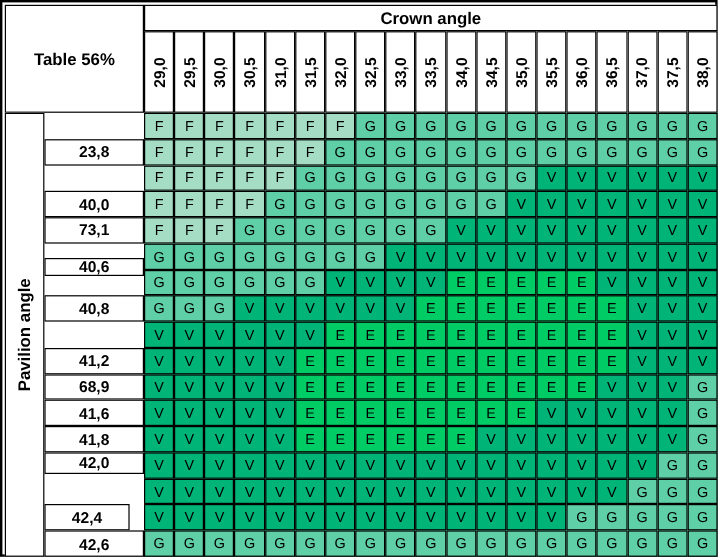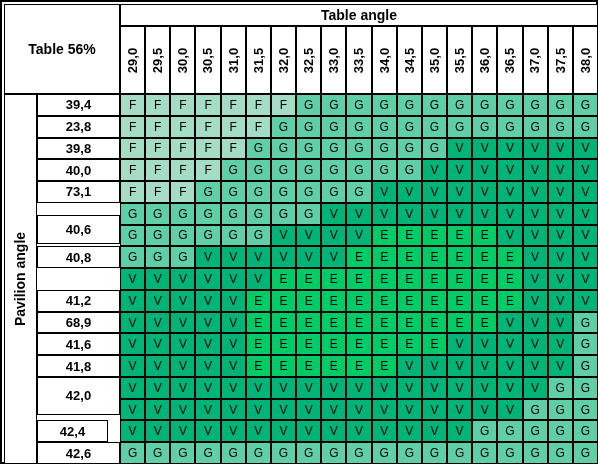--- a/index.html
+++ b/index.html
@@ -63,21 +63,21 @@
   }
 </style>
 </head>
 <body>
 
 <div id="grid">
     <div class="cellbox " id="corner-title" style="left: 2px; top: 2px; width: 116px; height: 90px;">
       <span>Table 56%</span>
     </div>
     <div class="cellbox " id="crown-title" style="left: 118px; top: 2px; width: 478px; height: 22px;">
-      <span>Table angle</span>
+      <span>Crown angle</span>
     </div>
     <div class="cellbox colhead" style="left: 118px; top: 24px; width: 25.1579px; height: 68px;">
       <span>29,0</span>
     </div>
     <div class="cellbox colhead" style="left: 143.158px; top: 24px; width: 25.1579px; height: 68px;">
       <span>29,5</span>
     </div>
     <div class="cellbox colhead" style="left: 168.316px; top: 24px; width: 25.1579px; height: 68px;">
       <span>30,0</span>
     </div>
@@ -125,21 +125,20 @@
     </div>
     <div class="cellbox colhead" style="left: 545.684px; top: 24px; width: 25.1579px; height: 68px;">
       <span>37,5</span>
     </div>
     <div class="cellbox colhead" style="left: 570.842px; top: 24px; width: 25.1579px; height: 68px;">
       <span>38,0</span>
     </div>
     <div class="cellbox " id="pavilion-title" style="left: 2px; top: 92px; width: 33px; height: 370px;">
       <span>Pavilion angle</span>
     </div>
-    <div class="cellbox rowhead" style="left: 35px; top: 92px; width: 83px; height: 21.7647px;">39,4</div>
     <div class="cellbox datacell" style="left: 118px; top: 92px; width: 25.1579px; height: 21.7647px; background: rgb(164, 221, 196);">F</div>
     <div class="cellbox datacell" style="left: 143.158px; top: 92px; width: 25.1579px; height: 21.7647px; background: rgb(164, 221, 196);">F</div>
     <div class="cellbox datacell" style="left: 168.316px; top: 92px; width: 25.1579px; height: 21.7647px; background: rgb(164, 221, 196);">F</div>
     <div class="cellbox datacell" style="left: 193.474px; top: 92px; width: 25.1579px; height: 21.7647px; background: rgb(164, 221, 196);">F</div>
     <div class="cellbox datacell" style="left: 218.632px; top: 92px; width: 25.1579px; height: 21.7647px; background: rgb(164, 221, 196);">F</div>
     <div class="cellbox datacell" style="left: 243.789px; top: 92px; width: 25.1579px; height: 21.7647px; background: rgb(164, 221, 196);">F</div>
     <div class="cellbox datacell" style="left: 268.947px; top: 92px; width: 25.1579px; height: 21.7647px; background: rgb(164, 221, 196);">F</div>
     <div class="cellbox datacell" style="left: 294.105px; top: 92px; width: 25.1579px; height: 21.7647px; background: rgb(94, 207, 166);">G</div>
     <div class="cellbox datacell" style="left: 319.263px; top: 92px; width: 25.1579px; height: 21.7647px; background: rgb(94, 207, 166);">G</div>
     <div class="cellbox datacell" style="left: 344.421px; top: 92px; width: 25.1579px; height: 21.7647px; background: rgb(94, 207, 166);">G</div>
@@ -165,21 +164,20 @@
     <div class="cellbox datacell" style="left: 344.421px; top: 113.765px; width: 25.1579px; height: 21.7647px; background: rgb(94, 207, 166);">G</div>
     <div class="cellbox datacell" style="left: 369.579px; top: 113.765px; width: 25.1579px; height: 21.7647px; background: rgb(94, 207, 166);">G</div>
     <div class="cellbox datacell" style="left: 394.737px; top: 113.765px; width: 25.1579px; height: 21.7647px; background: rgb(94, 207, 166);">G</div>
     <div class="cellbox datacell" style="left: 419.895px; top: 113.765px; width: 25.1579px; height: 21.7647px; background: rgb(94, 207, 166);">G</div>
     <div class="cellbox datacell" style="left: 445.053px; top: 113.765px; width: 25.1579px; height: 21.7647px; background: rgb(94, 207, 166);">G</div>
     <div class="cellbox datacell" style="left: 470.211px; top: 113.765px; width: 25.1579px; height: 21.7647px; background: rgb(94, 207, 166);">G</div>
     <div class="cellbox datacell" style="left: 495.368px; top: 113.765px; width: 25.1579px; height: 21.7647px; background: rgb(94, 207, 166);">G</div>
     <div class="cellbox datacell" style="left: 520.526px; top: 113.765px; width: 25.1579px; height: 21.7647px; background: rgb(94, 207, 166);">G</div>
     <div class="cellbox datacell" style="left: 545.684px; top: 113.765px; width: 25.1579px; height: 21.7647px; background: rgb(94, 207, 166);">G</div>
     <div class="cellbox datacell" style="left: 570.842px; top: 113.765px; width: 25.1579px; height: 21.7647px; background: rgb(94, 207, 166);">G</div>
-    <div class="cellbox rowhead" style="left: 35px; top: 135.529px; width: 83px; height: 21.7647px;">39,8</div>
     <div class="cellbox datacell" style="left: 118px; top: 135.529px; width: 25.1579px; height: 21.7647px; background: rgb(164, 221, 196);">F</div>
     <div class="cellbox datacell" style="left: 143.158px; top: 135.529px; width: 25.1579px; height: 21.7647px; background: rgb(164, 221, 196);">F</div>
     <div class="cellbox datacell" style="left: 168.316px; top: 135.529px; width: 25.1579px; height: 21.7647px; background: rgb(164, 221, 196);">F</div>
     <div class="cellbox datacell" style="left: 193.474px; top: 135.529px; width: 25.1579px; height: 21.7647px; background: rgb(164, 221, 196);">F</div>
     <div class="cellbox datacell" style="left: 218.632px; top: 135.529px; width: 25.1579px; height: 21.7647px; background: rgb(164, 221, 196);">F</div>
     <div class="cellbox datacell" style="left: 243.789px; top: 135.529px; width: 25.1579px; height: 21.7647px; background: rgb(94, 207, 166);">G</div>
     <div class="cellbox datacell" style="left: 268.947px; top: 135.529px; width: 25.1579px; height: 21.7647px; background: rgb(94, 207, 166);">G</div>
     <div class="cellbox datacell" style="left: 294.105px; top: 135.529px; width: 25.1579px; height: 21.7647px; background: rgb(94, 207, 166);">G</div>
     <div class="cellbox datacell" style="left: 319.263px; top: 135.529px; width: 25.1579px; height: 21.7647px; background: rgb(94, 207, 166);">G</div>
     <div class="cellbox datacell" style="left: 344.421px; top: 135.529px; width: 25.1579px; height: 21.7647px; background: rgb(94, 207, 166);">G</div>
@@ -244,21 +242,21 @@
     <div class="cellbox datacell" style="left: 344.421px; top: 200.824px; width: 25.1579px; height: 21.7647px; background: rgb(0, 179, 119);">V</div>
     <div class="cellbox datacell" style="left: 369.579px; top: 200.824px; width: 25.1579px; height: 21.7647px; background: rgb(0, 179, 119);">V</div>
     <div class="cellbox datacell" style="left: 394.737px; top: 200.824px; width: 25.1579px; height: 21.7647px; background: rgb(0, 179, 119);">V</div>
     <div class="cellbox datacell" style="left: 419.895px; top: 200.824px; width: 25.1579px; height: 21.7647px; background: rgb(0, 179, 119);">V</div>
     <div class="cellbox datacell" style="left: 445.053px; top: 200.824px; width: 25.1579px; height: 21.7647px; background: rgb(0, 179, 119);">V</div>
     <div class="cellbox datacell" style="left: 470.211px; top: 200.824px; width: 25.1579px; height: 21.7647px; background: rgb(0, 179, 119);">V</div>
     <div class="cellbox datacell" style="left: 495.368px; top: 200.824px; width: 25.1579px; height: 21.7647px; background: rgb(0, 179, 119);">V</div>
     <div class="cellbox datacell" style="left: 520.526px; top: 200.824px; width: 25.1579px; height: 21.7647px; background: rgb(0, 179, 119);">V</div>
     <div class="cellbox datacell" style="left: 545.684px; top: 200.824px; width: 25.1579px; height: 21.7647px; background: rgb(0, 179, 119);">V</div>
     <div class="cellbox datacell" style="left: 570.842px; top: 200.824px; width: 25.1579px; height: 21.7647px; background: rgb(0, 179, 119);">V</div>
-    <div class="cellbox rowhead" style="left: 35px; top: 213px; width: 83px; height: 29px;">40,6</div>
+    <div class="cellbox rowhead" style="left: 35px; top: 213px; width: 83px; height: 15px;">40,6</div>
     <div class="cellbox datacell" style="left: 118px; top: 222.588px; width: 25.1579px; height: 21.7647px; background: rgb(94, 207, 166);">G</div>
     <div class="cellbox datacell" style="left: 143.158px; top: 222.588px; width: 25.1579px; height: 21.7647px; background: rgb(94, 207, 166);">G</div>
     <div class="cellbox datacell" style="left: 168.316px; top: 222.588px; width: 25.1579px; height: 21.7647px; background: rgb(94, 207, 166);">G</div>
     <div class="cellbox datacell" style="left: 193.474px; top: 222.588px; width: 25.1579px; height: 21.7647px; background: rgb(94, 207, 166);">G</div>
     <div class="cellbox datacell" style="left: 218.632px; top: 222.588px; width: 25.1579px; height: 21.7647px; background: rgb(94, 207, 166);">G</div>
     <div class="cellbox datacell" style="left: 243.789px; top: 222.588px; width: 25.1579px; height: 21.7647px; background: rgb(94, 207, 166);">G</div>
     <div class="cellbox datacell" style="left: 268.947px; top: 222.588px; width: 25.1579px; height: 21.7647px; background: rgb(0, 179, 119);">V</div>
     <div class="cellbox datacell" style="left: 294.105px; top: 222.588px; width: 25.1579px; height: 21.7647px; background: rgb(0, 179, 119);">V</div>
     <div class="cellbox datacell" style="left: 319.263px; top: 222.588px; width: 25.1579px; height: 21.7647px; background: rgb(0, 179, 119);">V</div>
     <div class="cellbox datacell" style="left: 344.421px; top: 222.588px; width: 25.1579px; height: 21.7647px; background: rgb(0, 179, 119);">V</div>
@@ -383,21 +381,21 @@
     <div class="cellbox datacell" style="left: 344.421px; top: 353.176px; width: 25.1579px; height: 21.7647px; background: rgb(0, 204, 102);">E</div>
     <div class="cellbox datacell" style="left: 369.579px; top: 353.176px; width: 25.1579px; height: 21.7647px; background: rgb(0, 204, 102);">E</div>
     <div class="cellbox datacell" style="left: 394.737px; top: 353.176px; width: 25.1579px; height: 21.7647px; background: rgb(0, 179, 119);">V</div>
     <div class="cellbox datacell" style="left: 419.895px; top: 353.176px; width: 25.1579px; height: 21.7647px; background: rgb(0, 179, 119);">V</div>
     <div class="cellbox datacell" style="left: 445.053px; top: 353.176px; width: 25.1579px; height: 21.7647px; background: rgb(0, 179, 119);">V</div>
     <div class="cellbox datacell" style="left: 470.211px; top: 353.176px; width: 25.1579px; height: 21.7647px; background: rgb(0, 179, 119);">V</div>
     <div class="cellbox datacell" style="left: 495.368px; top: 353.176px; width: 25.1579px; height: 21.7647px; background: rgb(0, 179, 119);">V</div>
     <div class="cellbox datacell" style="left: 520.526px; top: 353.176px; width: 25.1579px; height: 21.7647px; background: rgb(0, 179, 119);">V</div>
     <div class="cellbox datacell" style="left: 545.684px; top: 353.176px; width: 25.1579px; height: 21.7647px; background: rgb(0, 179, 119);">V</div>
     <div class="cellbox datacell" style="left: 570.842px; top: 353.176px; width: 25.1579px; height: 21.7647px; background: rgb(94, 207, 166);">G</div>
-    <div class="cellbox rowhead" style="left: 35px; top: 374.941px; width: 83px; height: 38px;">42,0</div>
+    <div class="cellbox rowhead" style="left: 35px; top: 374.941px; width: 83px; height: 18px;">42,0</div>
     <div class="cellbox datacell" style="left: 118px; top: 374.941px; width: 25.1579px; height: 21.7647px; background: rgb(0, 179, 119);">V</div>
     <div class="cellbox datacell" style="left: 143.158px; top: 374.941px; width: 25.1579px; height: 21.7647px; background: rgb(0, 179, 119);">V</div>
     <div class="cellbox datacell" style="left: 168.316px; top: 374.941px; width: 25.1579px; height: 21.7647px; background: rgb(0, 179, 119);">V</div>
     <div class="cellbox datacell" style="left: 193.474px; top: 374.941px; width: 25.1579px; height: 21.7647px; background: rgb(0, 179, 119);">V</div>
     <div class="cellbox datacell" style="left: 218.632px; top: 374.941px; width: 25.1579px; height: 21.7647px; background: rgb(0, 179, 119);">V</div>
     <div class="cellbox datacell" style="left: 243.789px; top: 374.941px; width: 25.1579px; height: 21.7647px; background: rgb(0, 179, 119);">V</div>
     <div class="cellbox datacell" style="left: 268.947px; top: 374.941px; width: 25.1579px; height: 21.7647px; background: rgb(0, 179, 119);">V</div>
     <div class="cellbox datacell" style="left: 294.105px; top: 374.941px; width: 25.1579px; height: 21.7647px; background: rgb(0, 179, 119);">V</div>
     <div class="cellbox datacell" style="left: 319.263px; top: 374.941px; width: 25.1579px; height: 21.7647px; background: rgb(0, 179, 119);">V</div>
     <div class="cellbox datacell" style="left: 344.421px; top: 374.941px; width: 25.1579px; height: 21.7647px; background: rgb(0, 179, 119);">V</div>

